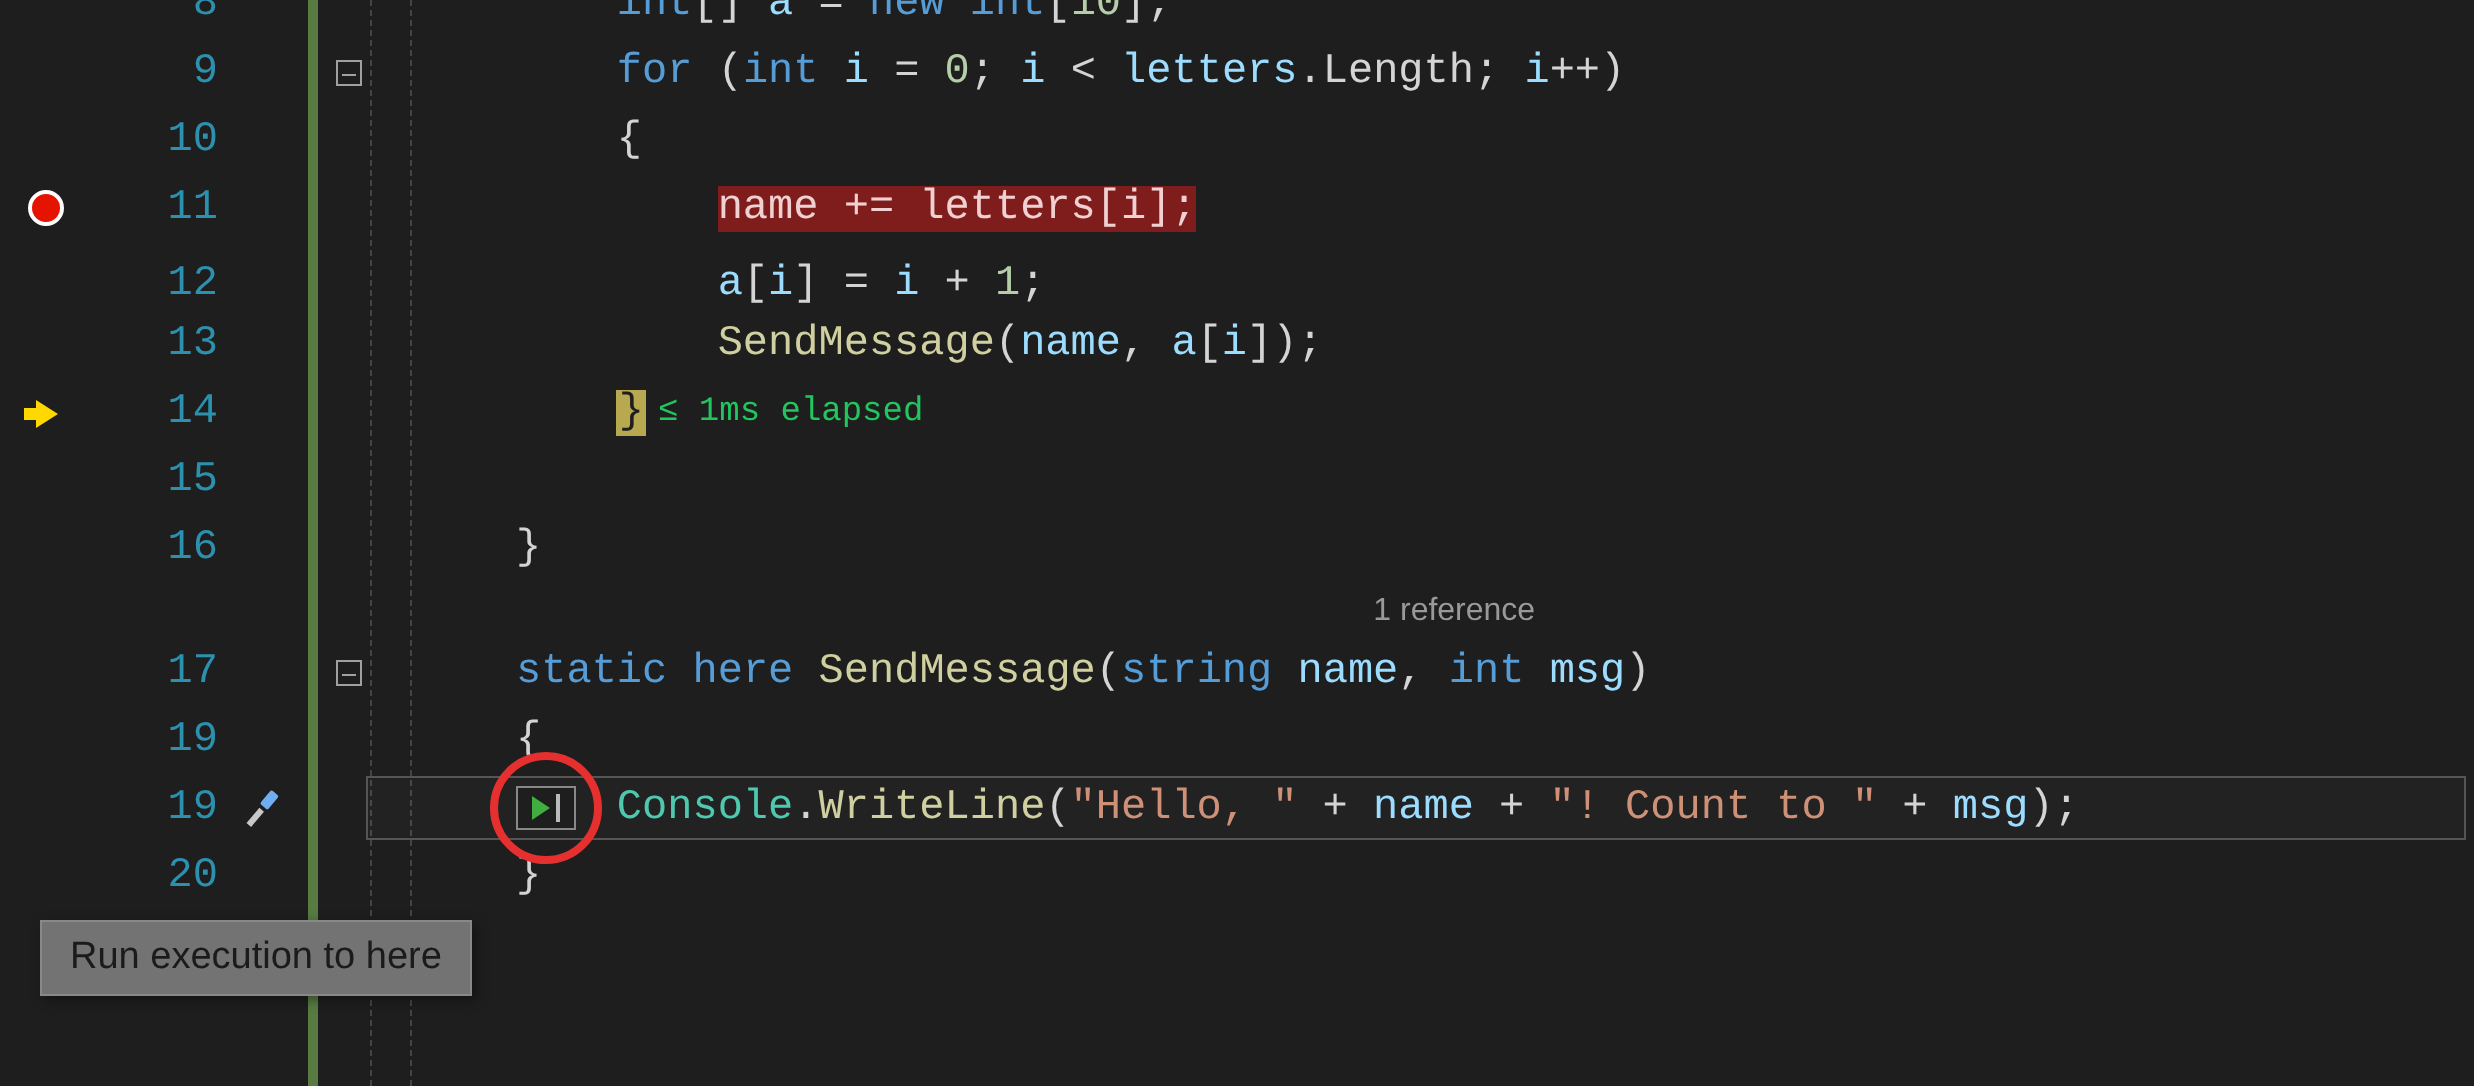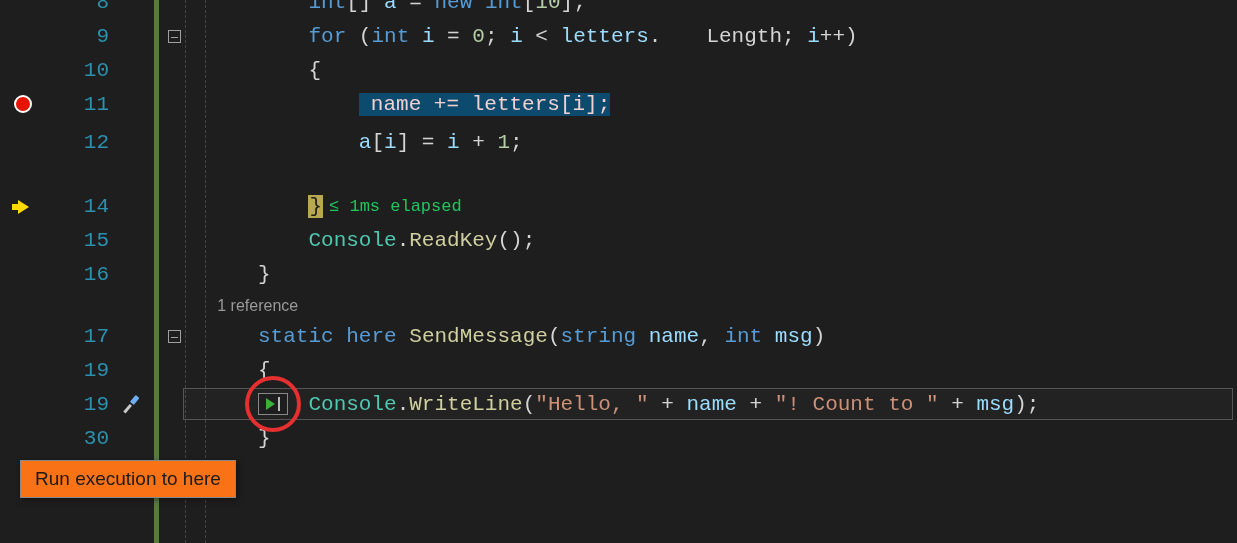--- a/index.html
+++ b/index.html
@@ -48,53 +48,53 @@
   .screwdriver { position:absolute; left:120px; top:6px; width:22px; height:22px; }
 
   
   .line-box { position:absolute; left:183px; right:4px; top:0; height:32px;
               border:1px solid #555; background:rgba(255,255,255,0.02); }
 
   
   .brace-hi { background:#b8a84f; color:#1e1e1e; padding:0 1px; }
 
   
-  .red-hi { background:#0c4a6e; color:#f0d0d0;padding-left:12px; }
+  .red-hi { background:#7f1d1d; color:#f0d0d0; }
 
   
   .perf { color:#22c55e; font-size:17px; margin-left:6px; position:relative; top:-1px;}
 
   
-  .codelens { color:#999; font-size:16px; font-family:"Segoe UI",sans-serif; }
+  .codelens { color:#999; font-size:16px; font-family:"Segoe UI",sans-serif;text-align:center; }
 
   
   .kw { color:#569cd6; }
   .ty { color:#4ec9b0; }
-  .id { color:#d4d4d4;margin-left:45px; }
+  .id { color:#d4d4d4; }
   .mth { color:#d0cfa0; }
   .mthc{ color:#d0cfa0; }
   .num { color:#b5cea8; }
   .str { color:#ce9178; }
   .pn  { color:#d4d4d4; }
   .var { color:#9cdcfe; }
   .op  { color:#d4d4d4; }
 
   
   .runto { position:absolute; left:258px; width:30px; height:22px;
            background:#1e1e1e; border:1px solid #888; padding:1px 2px;
            display:flex; align-items:center; justify-content:center; cursor:pointer;}
   .runto .tri { width:0;height:0;border-top:6px solid transparent;border-bottom:6px solid transparent;border-left:9px solid #3fae3f; }
   .runto .bar { width:2px; height:14px; background:#bbb; margin-left:3px;}
 
   
   .anno-circle { position:absolute; width:56px; height:56px; border:4px solid #e63030;
                  border-radius:50%; pointer-events:none; }
 
   
-  .tooltip { position:absolute; background:#f97316; color:#1b1b1b;
+  .tooltip { position:absolute; background:#737373; color:#1b1b1b;
              border:1px solid #888; padding:7px 14px; font-family:"Segoe UI", sans-serif;
              font-size:19px; box-shadow:2px 2px 6px rgba(0,0,0,.4); }
 </style>
 </head>
 <body>
 
 <div class="editor">
 
   <div class="rail-green"></div>
   <div class="rail-indent" style="left:185px"></div>
@@ -122,32 +122,35 @@
       </div>
     <div class="lineno-col">11</div>
     <div class="code-col">             <span class="red-hi"><span>name</span><span> += </span><span>letters</span><span>[</span><span>i</span><span>]</span><span>;</span></span></div>
   </div>
 
   <div class="row" style="top:126px">
     <div class="lineno-col">12</div>
     <div class="code-col">             <span class="var">a</span><span class="pn">[</span><span class="var">i</span><span class="pn">]</span><span class="op"> = </span><span class="var">i</span><span class="op"> + </span><span class="num">1</span><span class="pn">;</span></div>
   </div>
 
+  <div class="row" style="top:156px">
+    <div class="lineno-col">13</div>
+    <div class="code-col">             <span class="mthc">SendMessage</span><span class="pn">(</span><span class="var">name</span><span class="pn">, </span><span class="var">a</span><span class="pn">[</span><span class="var">i</span><span class="pn">]</span><span class="pn">)</span><span class="pn">;</span></div>
+  </div>
 
   <div class="row" style="top:190px">
     <div class="glyph-col">
         <div class="arrow"></div>
       </div>
     <div class="lineno-col">14</div>
     <div class="code-col">         <span class="brace-hi">}</span><span class="perf">≤ 1ms elapsed</span></div>
   </div>
 
   <div class="row" style="top:224px">
     <div class="lineno-col">15</div>
-    <div class="code-col">         <span class="ty">Console</span><span class="pn">.</span><span class="mth">ReadKey</span><span class="pn">(</span><span class="pn">)</span><span class="pn">;</span></div>
   </div>
 
   <div class="row" style="top:258px">
     <div class="lineno-col">16</div>
     <div class="code-col">     <span class="pn">}</span></div>
   </div>
 
   <div class="row" style="top:292px;height:28px">
     <div class="code-col codelens" style="line-height:28px">     <span>1 reference</span></div>
   </div>
@@ -171,21 +174,21 @@
       <rect x="6" y="10" width="3" height="10" fill="#c8c8c8" transform="rotate(40 8 15)"></rect>
     </svg>
     <div class="runto" style="top:5px">
       <div class="tri"></div>
       <div class="bar"></div>
     </div>
     <div class="code-col">         <span class="ty">Console</span><span class="pn">.</span><span class="mth">WriteLine</span><span class="pn">(</span><span class="str">"Hello, "</span><span class="op"> + </span><span class="var">name</span><span class="op"> + </span><span class="str">"! Count to "</span><span class="op"> + </span><span class="var">msg</span><span class="pn">)</span><span class="pn">;</span></div>
   </div>
 
   <div class="row" style="top:422px">
-    <div class="lineno-col">30</div>
+    <div class="lineno-col">20</div>
     <div class="code-col">     <span class="pn">}</span></div>
   </div>
 
 
   <div class="anno-circle" style="left:245px; top:376px"></div>
 
   <div class="tooltip" style="left:20px; top:460px">Run execution to here</div>
 
 </div>
 

